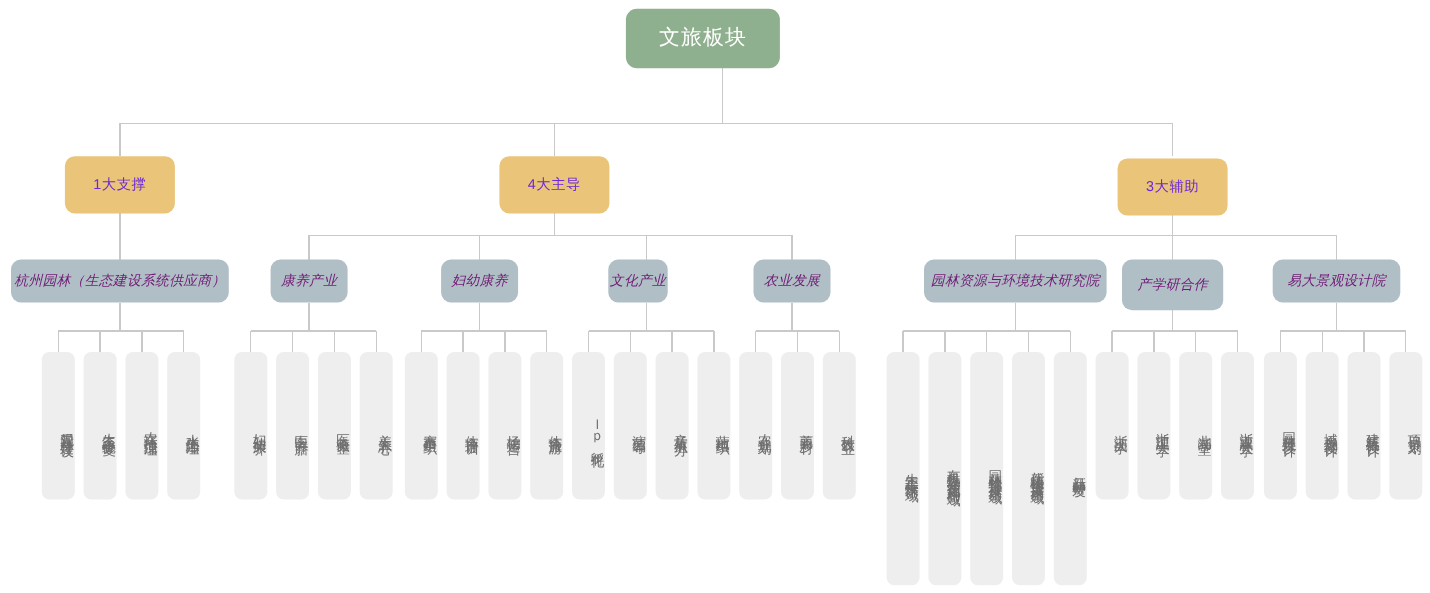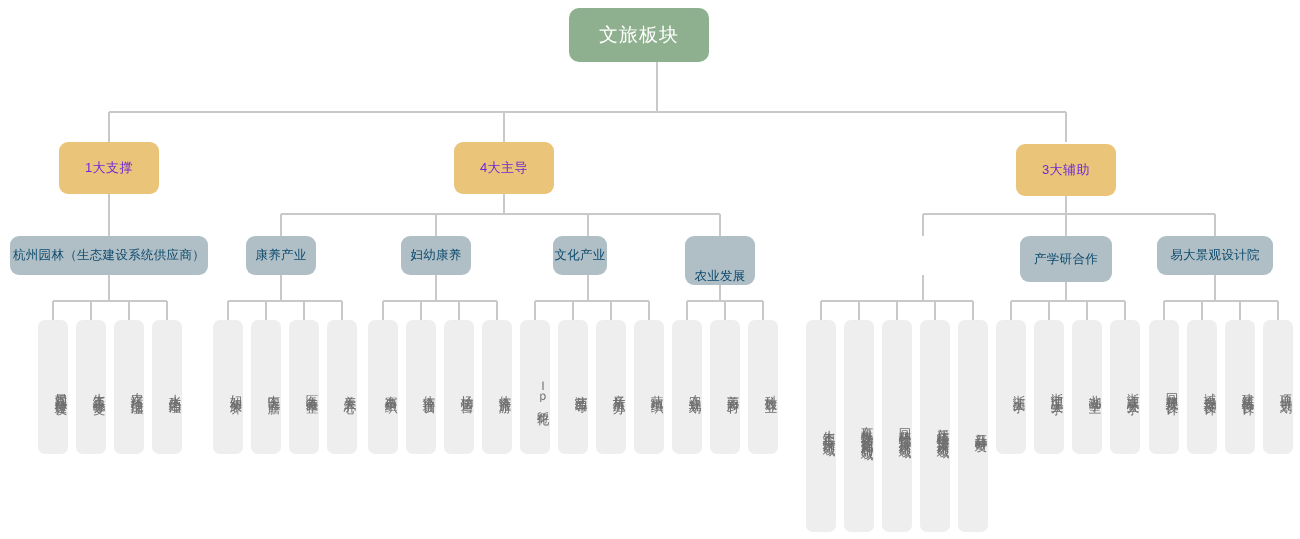--- a/index.html
+++ b/index.html
@@ -43,25 +43,26 @@
   .n-cat{
     background:#eac478;
     color:#6d28d9;
     font-size:13px;
     letter-spacing:.5px;
     border-radius:9px;
   }
   
   .n-unit{
     background:#b0bfc6;
-    color:#0c4a6e;
+    color:#701a75;
     font-size:12.5px;
     letter-spacing:.3px;
     border-radius:9px;
     padding:0 10px;
+    font-style:italic;
   }
   
   .n-leaf{
     background:#eeeeee;
     color:#6e6e6e;
     font-size:12.5px;
     border-radius:7px;
     writing-mode:vertical-rl;
     text-orientation:upright;
     letter-spacing:2px;
@@ -183,22 +184,25 @@
   </div>
   <div class="node n-unit" style="left:246px;top:236px;width:70px;height:39px;">
     <span>康养产业</span>
   </div>
   <div class="node n-unit" style="left:401px;top:236px;width:70px;height:39px;">
     <span>妇幼康养</span>
   </div>
   <div class="node n-unit" style="left:553px;top:236px;width:54px;height:39px;">
     <span>文化产业</span>
   </div>
-  <div class="node n-unit" style="left:685px;top:236px;width:70px;height:49px;align-items:flex-end;">
+  <div class="node n-unit" style="left:685px;top:236px;width:70px;height:39px;">
     <span>农业发展</span>
+  </div>
+  <div class="node n-unit" style="left:840px;top:236px;width:166px;height:39px;">
+    <span>园林资源与环境技术研究院</span>
   </div>
   <div class="node n-unit" style="left:1020px;top:236px;width:92px;height:46px;">
     <span>产学研合作</span>
   </div>
   <div class="node n-unit" style="left:1157px;top:236px;width:116px;height:39px;">
     <span>易大景观设计院</span>
   </div>
 
   <div class="node n-leaf" style="left:38px;top:320px;width:30px;height:134px;">
     <span>景观园林建设</span>

